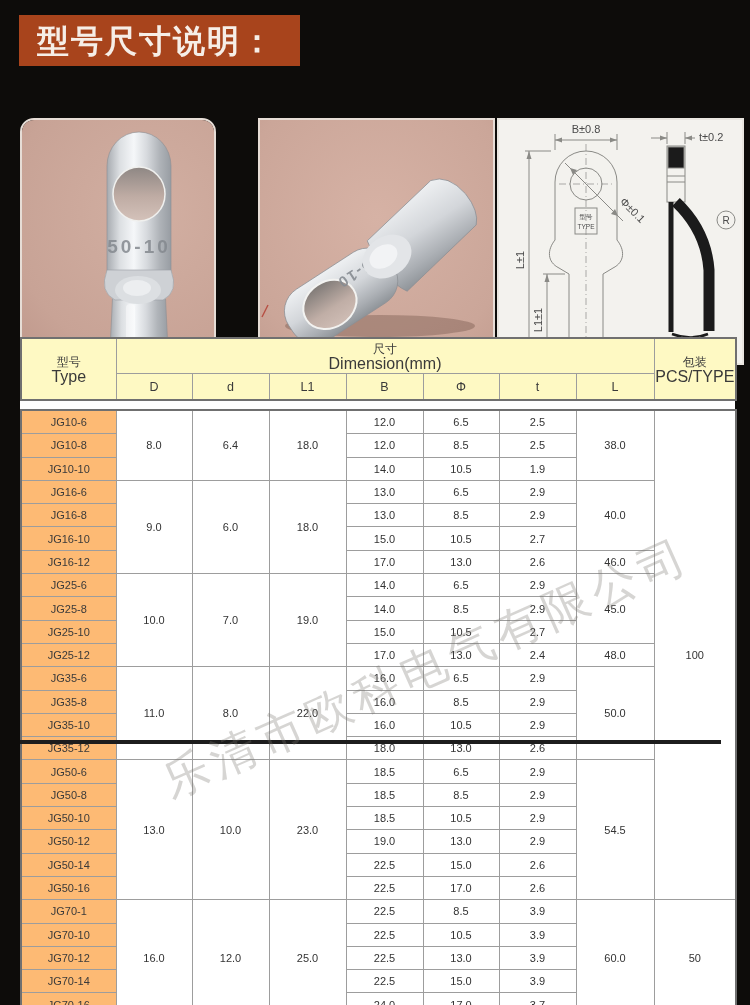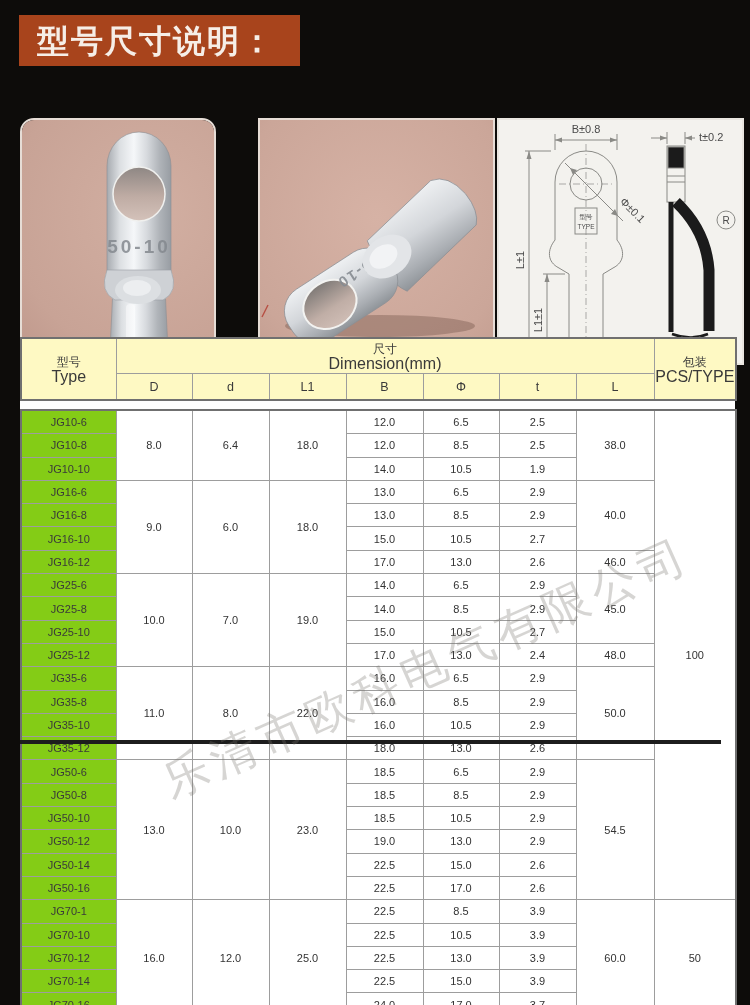--- a/index.html
+++ b/index.html
@@ -27,21 +27,21 @@
          text-align:center;vertical-align:middle;}
   .ht .zh{font-size:12px;display:block;line-height:15px;}
   .ht .en{font-size:16px;display:block;line-height:14px;}
   .ht .collet{font-size:12.5px;}
   .row1 th{height:34px;}
   .row2 th{height:25px;}
   .gap{height:8px;background:#fff;}
   .bt{border:2px solid #707070;}
   .bt td{height:22.3px;border:1px solid #9d9d9d;text-align:center;vertical-align:middle;
          font-size:11px;color:#333;background:#fff;}
-  .bt td.tcell{background:#84cc16;color:#3a3a3a;}
+  .bt td.tcell{background:#fdba74;color:#3a3a3a;}
 
   
   .divider{position:absolute;left:0;top:403px;width:701px;height:4px;background:#1d1d1d;z-index:5;}
 
   
   .watermark{position:absolute;left:140px;top:618px;width:570px;height:100px;line-height:100px;
              text-align:center;font-size:46px;letter-spacing:6px;color:rgba(120,115,110,0.30);
              transform:rotate(-24deg);z-index:6;pointer-events:none;white-space:nowrap;}
 </style>
 </head>

